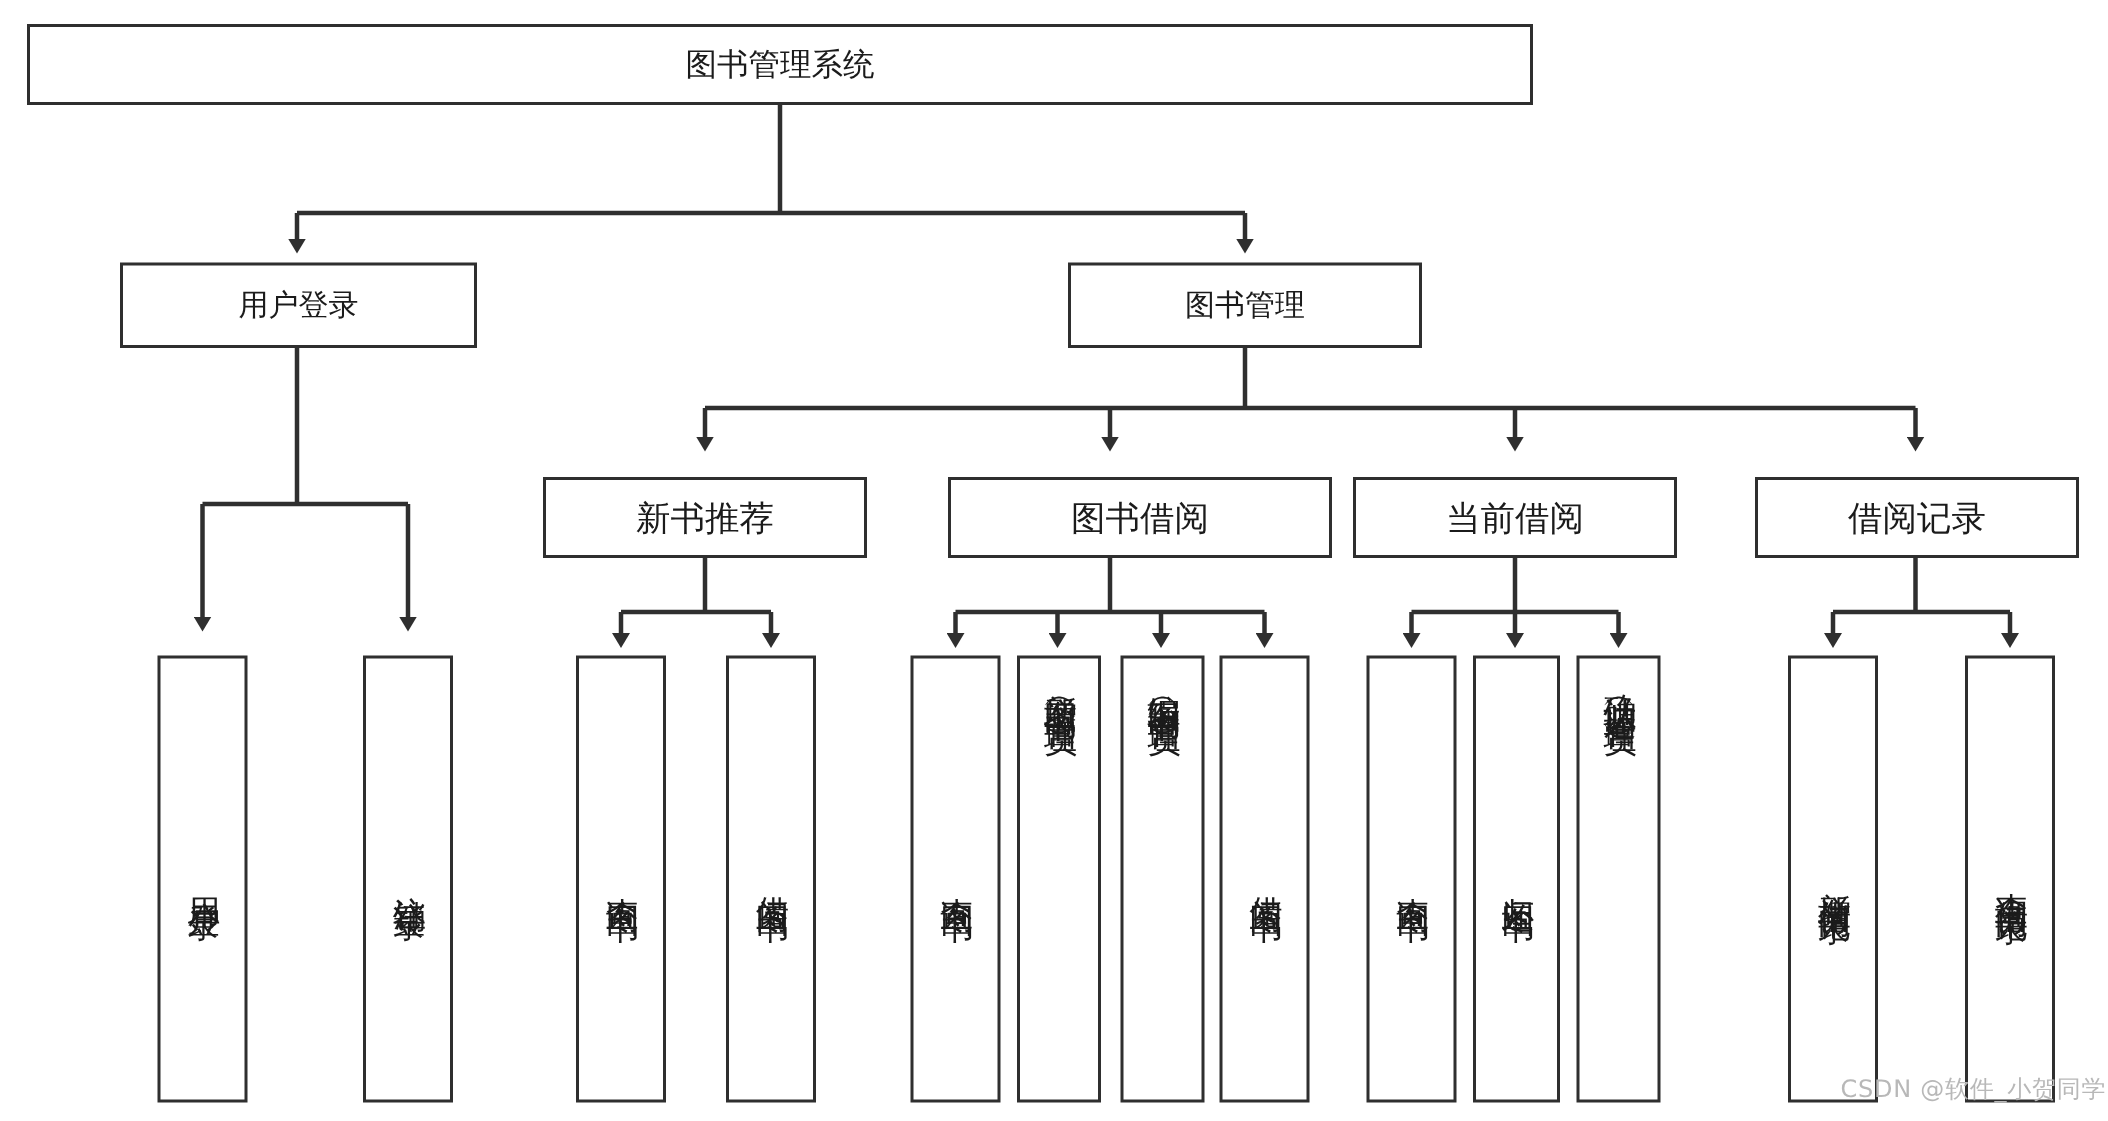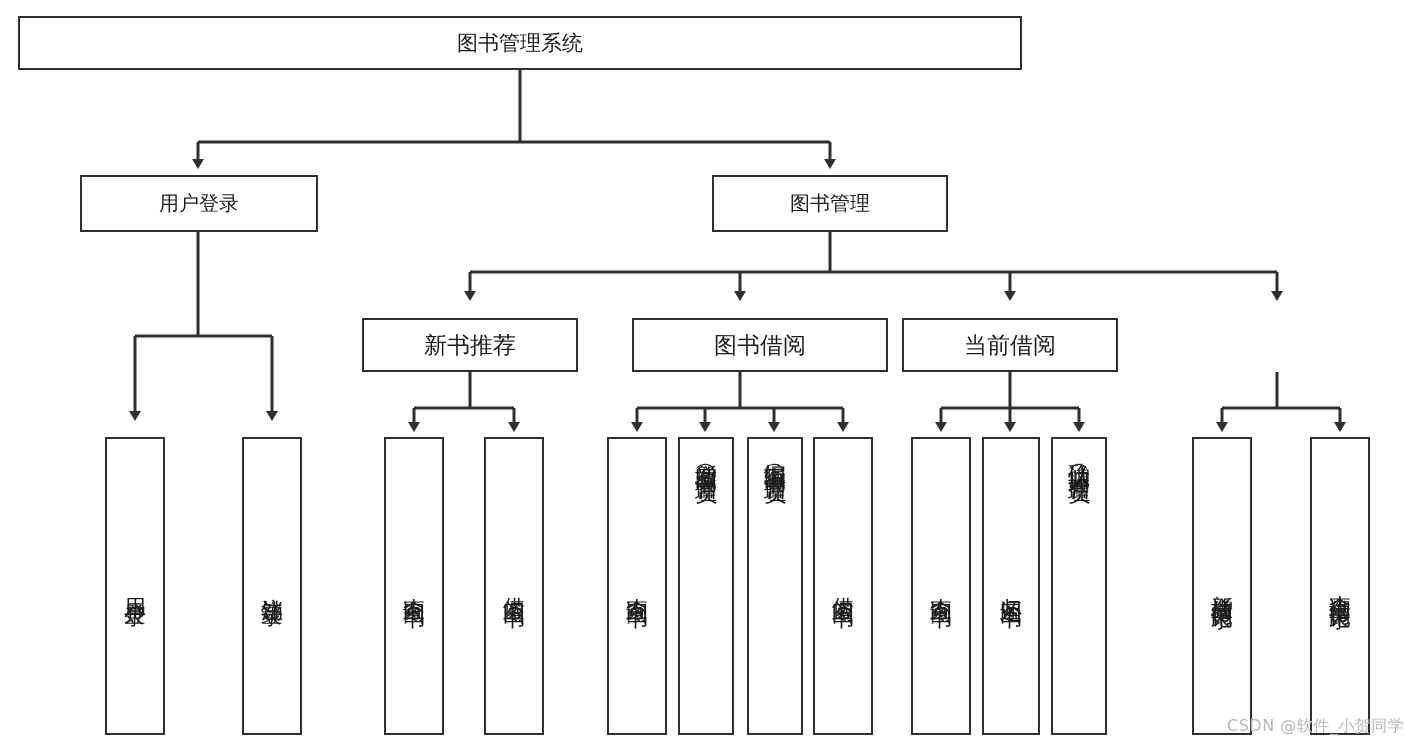--- a/index.html
+++ b/index.html
@@ -146,20 +146,23 @@
   </div>
 
   <div class="node lvl2" style="left:632px; top:318px; width:256px; height:54px;">
     <span>图书借阅</span>
   </div>
 
   <div class="node lvl2" style="left:902px; top:318px; width:216px; height:54px;">
     <span>当前借阅</span>
   </div>
 
+  <div class="node lvl2" style="left:1170px; top:318px; width:216px; height:54px;">
+    <span>借阅记录</span>
+  </div>
 
   <div class="node leaf centered" style="left:105px; top:437px; width:60px; height:298px;">
     <span class="vlabel">用户登录</span>
   </div>
 
   <div class="node leaf centered" style="left:242px; top:437px; width:60px; height:298px;">
     <span class="vlabel">注销登录</span>
   </div>
 
   <div class="node leaf centered" style="left:384px; top:437px; width:60px; height:298px;">

